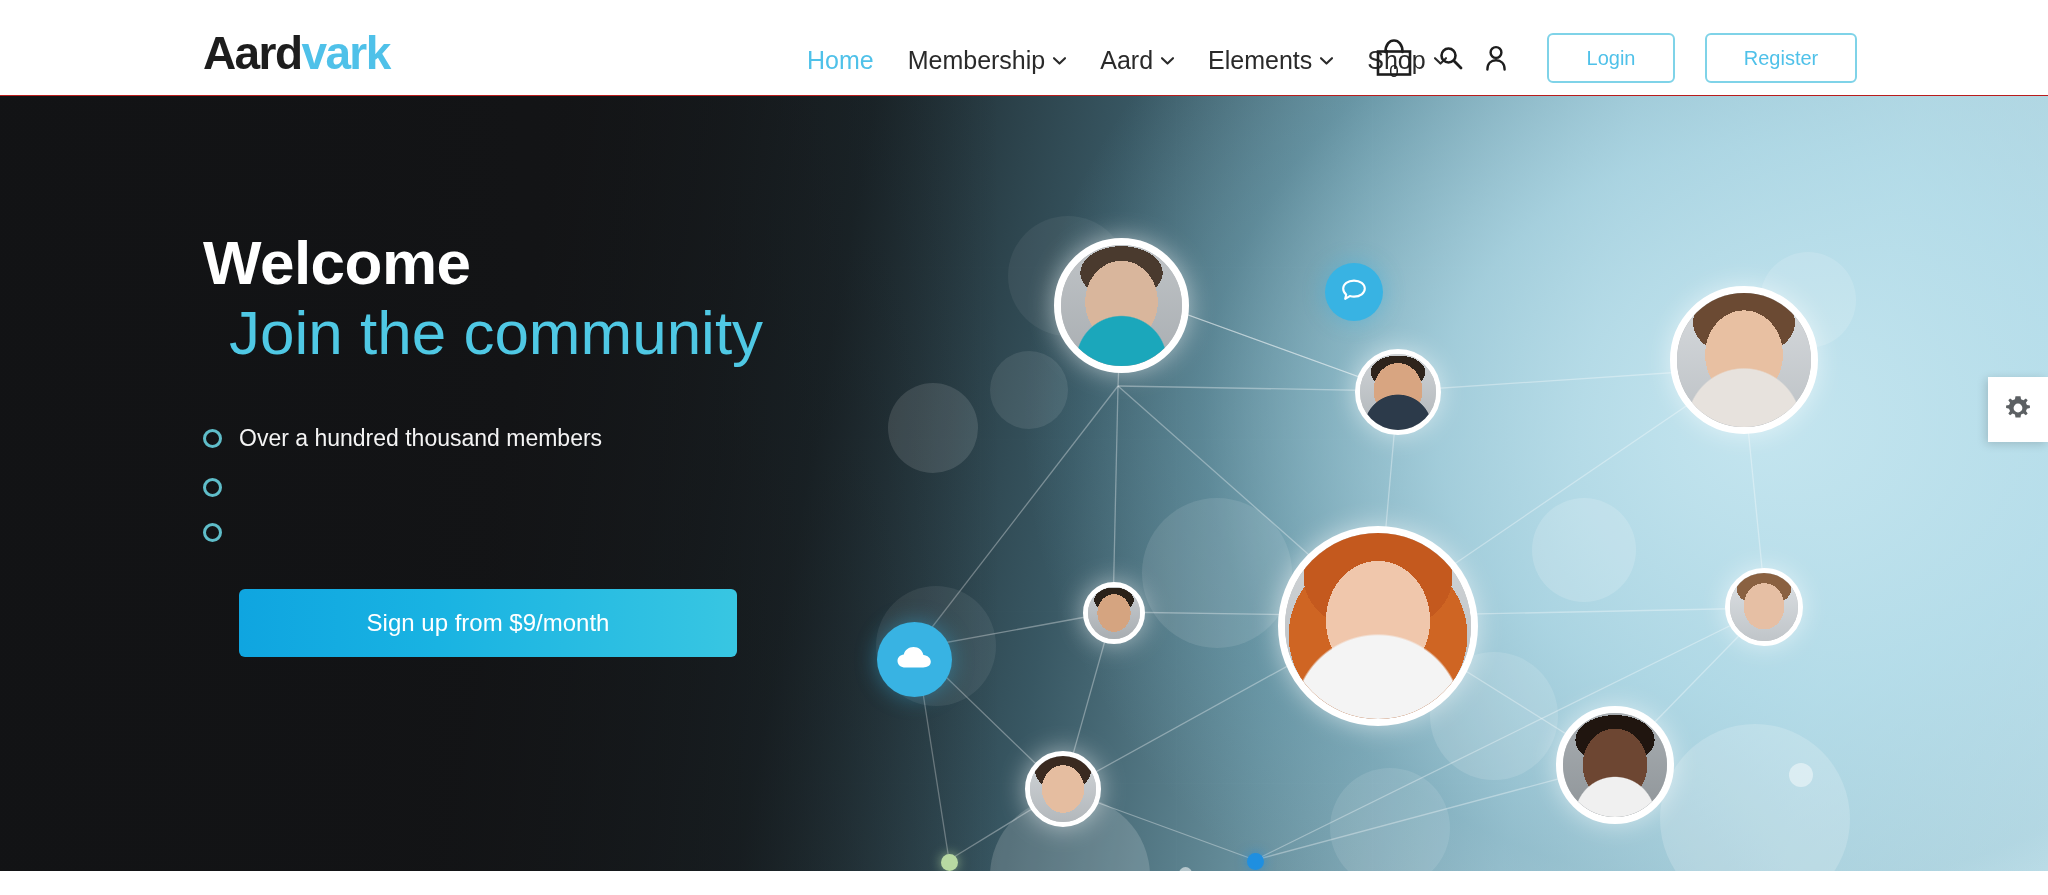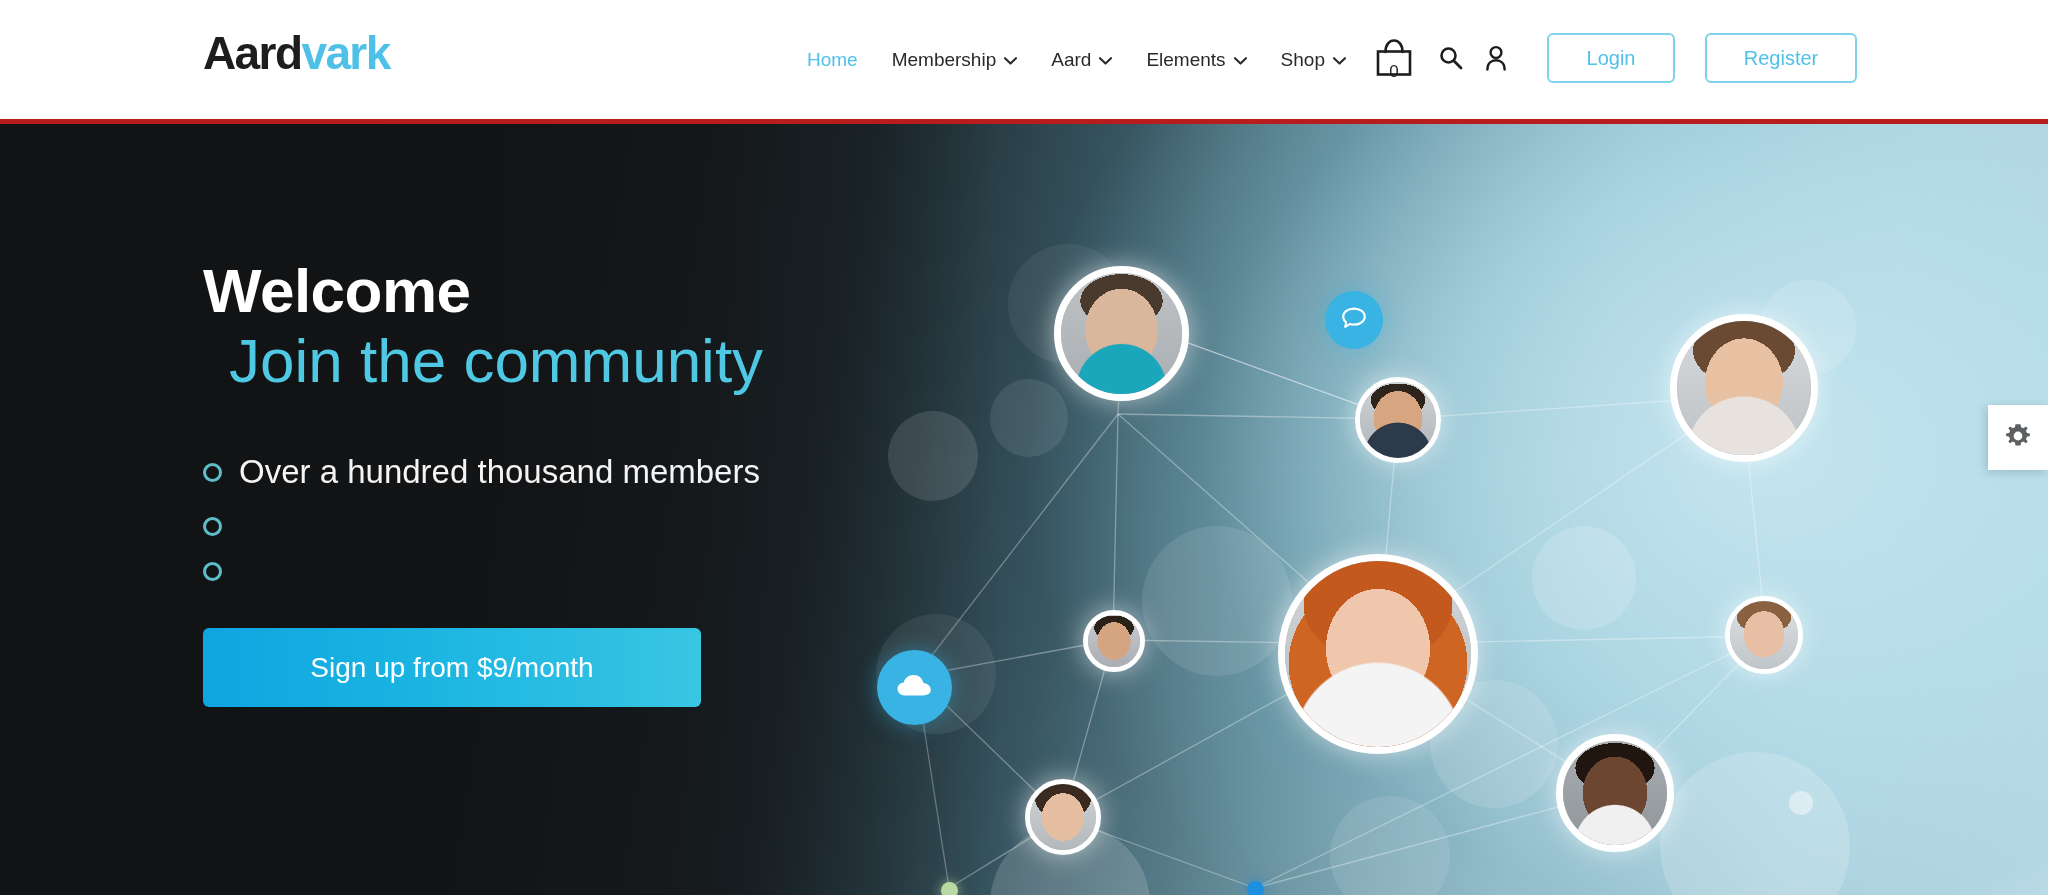--- a/index.html
+++ b/index.html
@@ -9,25 +9,25 @@
     height: 895px;
     overflow: hidden;
     background: #ffffff;
     font-family: "Liberation Sans", sans-serif;
   }
 
   
   .site-header {
     position: relative;
     width: 2048px;
-    height: 124px;
+    height: 96px;
     background: #ffffff;
     display: flex;
     align-items: center;
-    border-bottom: 5px solid #b91c1c;
+    border-bottom: 1px solid #b91c1c;
     z-index: 40;
   }
 
   .logo {
     position: absolute;
     left: 203px;
     top: 30px;
     font-size: 46px;
     font-weight: 700;
     letter-spacing: -1.6px;
@@ -45,21 +45,21 @@
     display: flex;
     align-items: center;
     gap: 0px;
   }
 
   .nav-item {
     display: flex;
     align-items: center;
     gap: 8px;
     padding: 0 17px;
-    font-size: 19px;
+    font-size: 25px;
     color: #2a2a2a;
     cursor: pointer;
     white-space: nowrap;
   }
   .nav-item.active { color: #4fc1e9; }
   .nav-item .caret {
     display: inline-block;
     width: 13px;
     height: 8px;
     position: relative;
@@ -204,47 +204,48 @@
 
   .hero-list {
     list-style: none;
     margin-top: 60px;
   }
   .hero-list li {
     display: flex;
     align-items: center;
     gap: 17px;
     margin-bottom: 26px;
-    font-size: 33px;
+    font-size: 23px;
     color: #f4f4f4;
     font-weight: 400;
   }
   .bullet-ring {
     flex: 0 0 auto;
     width: 19px;
     height: 19px;
     border-radius: 50%;
     border: 3.5px solid #5fbdc9;
     box-sizing: border-box;
   }
 
   .cta-button {
     margin-top: 47px;
     width: 498px;
-    height: 79px;
+    height: 68px;
     border: none;
     border-radius: 6px;
     background: linear-gradient(90deg, #0fa5e0 0%, #19b3e2 40%, #38c6e2 100%);
     color: #ffffff;
-    font-size: 28px;
+    font-size: 24px;
     font-family: "Liberation Sans", sans-serif;
     cursor: pointer;
     display: flex;
     align-items: center;
     justify-content: center;
+    margin-left: 36px;
   }
   .avatar {
     position: absolute;
     border-radius: 50%;
     background: #b9bcbe;
     border: 7px solid #ffffff;
     box-shadow: 0 0 26px rgba(255,255,255,.55);
     overflow: hidden;
     z-index: 9;
   }

